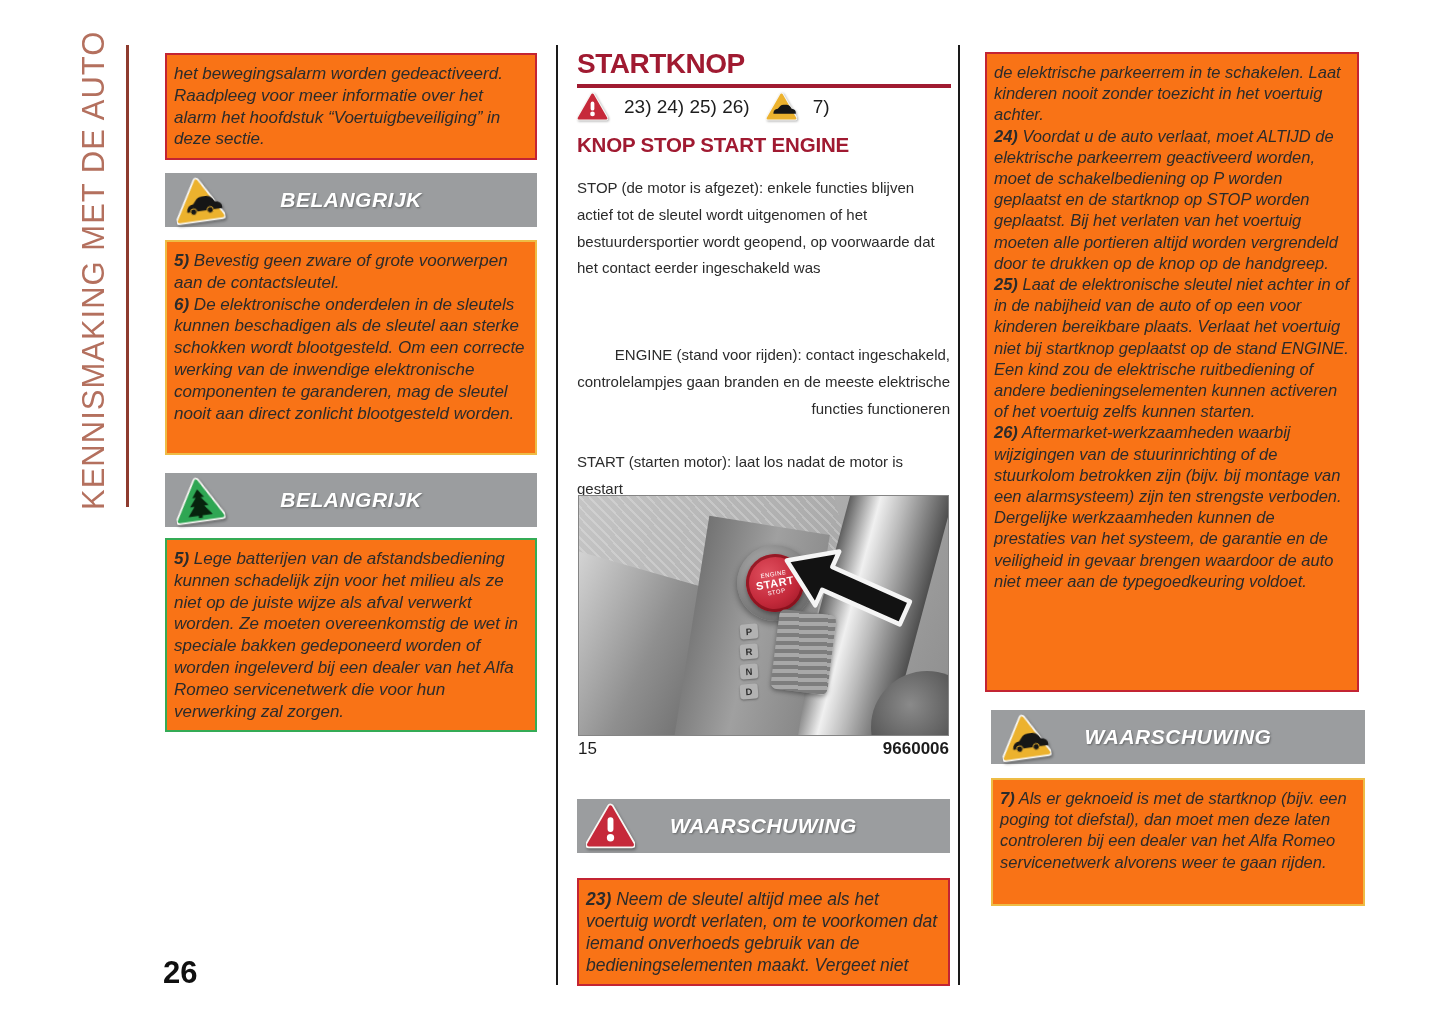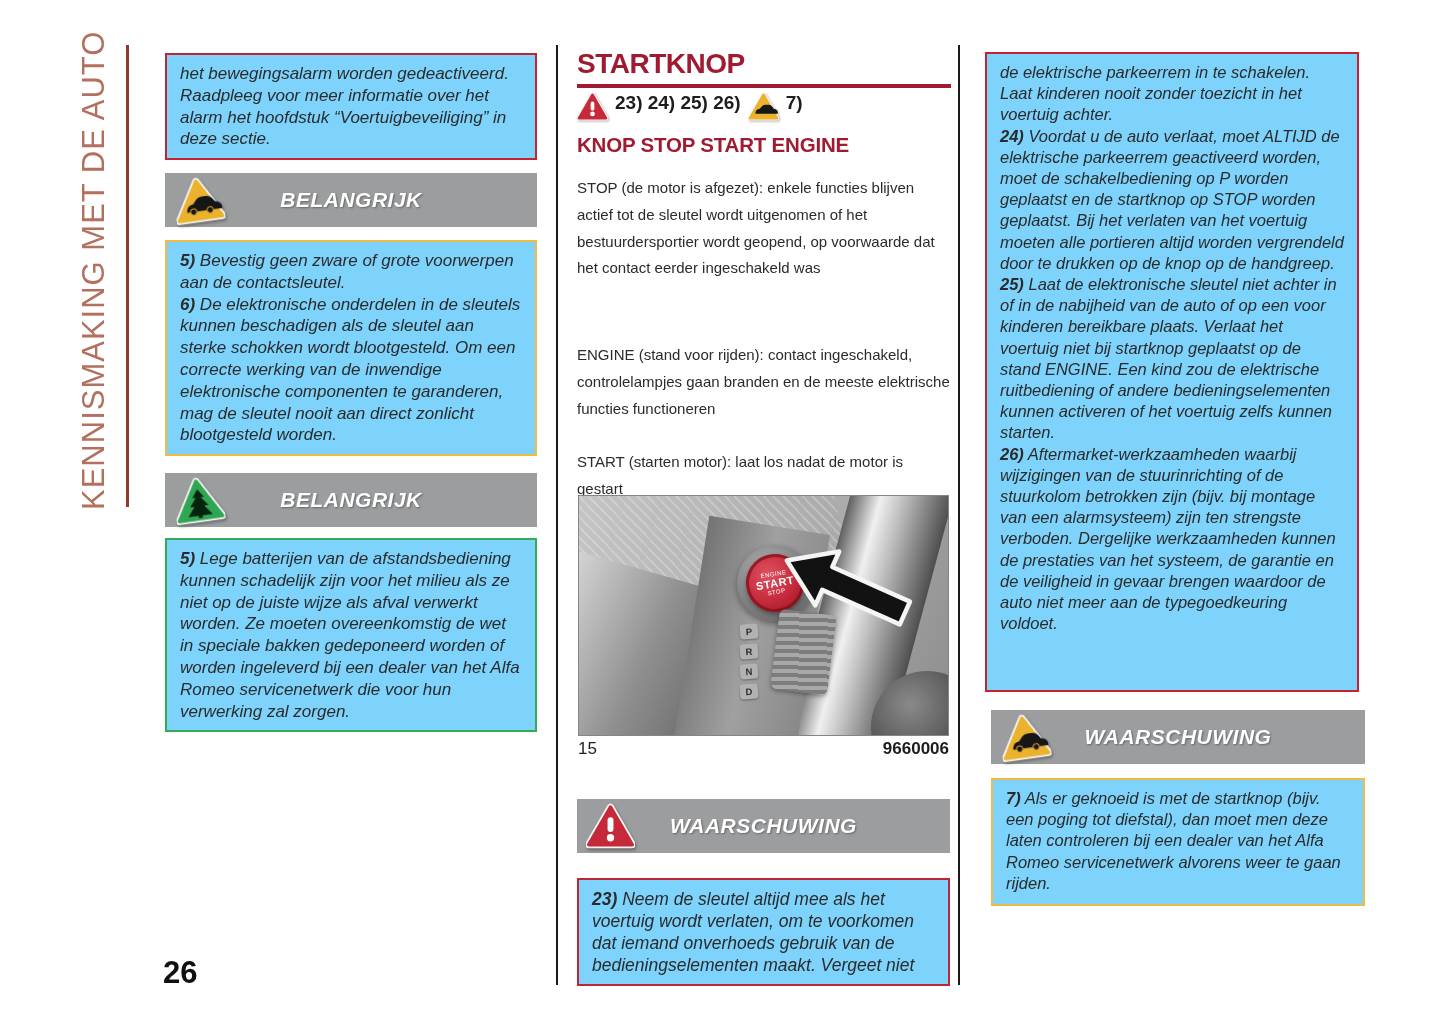--- a/index.html
+++ b/index.html
@@ -7,21 +7,21 @@
   .page{position:absolute;left:0;top:0;width:1445px;height:1018px;background:#fff;}
 
   
   .sidebar-title{position:absolute;left:76px;top:44px;height:466px;writing-mode:vertical-rl;transform:rotate(180deg);font-size:31px;letter-spacing:1px;color:#b4705e;white-space:nowrap;}
   .sidebar-line{position:absolute;left:126px;top:45px;width:3px;height:462px;background:#8e3b2f;}
   .pagenum{position:absolute;left:163px;top:955px;font-size:31px;font-weight:bold;color:#101010;}
   .col-sep{position:absolute;top:45px;width:2px;height:940px;background:#1a1a1a;}
   .sep1{left:556px;} .sep2{left:958px;}
 
   
-  .box{position:absolute;box-sizing:border-box;border:2.5px solid;background:#7dd3fc;padding:8px 13px;font-style:italic;}
+  .box{position:absolute;box-sizing:border-box;border:2.5px solid;background:#f97316;padding:8px 7px;font-style:italic;}
   .box p{margin:0;}
   .box.red{border-color:#c32433;}
   .box.yellow{border-color:#eebc45;}
   .box.green{border-color:#34ab55;}
   .num{font-weight:bold;}
   .c1-box{width:372px;font-size:17px;line-height:21.8px;}
   .c2-box{width:373px;font-size:17.5px;line-height:22px;}
   .c3-box{width:374px;font-size:16.5px;line-height:21.2px;}
 
   
@@ -30,21 +30,21 @@
   .bar .tri{position:absolute;left:9px;top:4px;width:49px;height:46px;}
 
   
   .tri{filter:drop-shadow(1px 2px 1.5px rgba(0,0,0,.35));}
   .tri.lean{transform:rotate(-8deg);}
   .tri-sm{width:31px;height:29px;filter:drop-shadow(1px 1px 1px rgba(0,0,0,.3));}
 
   
   .h1{position:absolute;left:577px;top:48px;color:#a01a31;font-weight:bold;font-size:28px;letter-spacing:-.5px;}
   .rule{position:absolute;left:577px;top:84px;width:374px;height:3.5px;background:#a01a31;}
-  .icon-row{position:absolute;left:577px;top:92px;width:373px;display:flex;align-items:flex-start;gap:7px;font-weight:bold;font-size:19px;color:#1d1d1d;}
+  .icon-row{position:absolute;left:577px;top:92px;width:373px;display:flex;align-items:center;gap:16px;font-weight:normal;font-size:19px;color:#1d1d1d;}
   .h2{position:absolute;left:577px;top:133px;color:#a01a31;font-weight:bold;font-size:20.5px;letter-spacing:-.2px;}
   .body-p{position:absolute;left:577px;width:373px;font-size:15px;line-height:26.8px;}
 
   
   .fig{position:absolute;left:578px;top:495px;width:371px;height:241px;overflow:hidden;border:1px solid #858585;box-sizing:border-box;background:linear-gradient(115deg,#9a9a9a,#b3b3b3 45%,#8d8d8d);}
   .fx{position:absolute;}
   .fx-topleft{left:-25px;top:-45px;width:285px;height:165px;border-radius:26px;transform:rotate(-14deg);background:repeating-linear-gradient(60deg,rgba(255,255,255,.22) 0 2px,rgba(0,0,0,0) 2px 7px),linear-gradient(120deg,#c9c9c9,#a7a7a7);}
   .fx-pillar{left:238px;top:-35px;width:100px;height:330px;transform:rotate(15deg);background:linear-gradient(90deg,#5f5f5f,#f0f0f0 30%,#b9b9b9 55%,#4e4e4e);}
   .fx-leftsilver{left:-42px;top:70px;width:152px;height:235px;transform:rotate(16deg);background:linear-gradient(100deg,#d8d8d8,#8f8f8f 60%,#6e6e6e);}
   .fx-console{left:112px;top:28px;width:122px;height:225px;transform:rotate(9deg);background:linear-gradient(95deg,#737373,#a0a0a0 50%,#888888);}
@@ -120,21 +120,21 @@
       <polygon points="50,8 94,84 6,84" fill="none" stroke="#f7f6f3" stroke-width="15" stroke-linejoin="round"></polygon>
       <polygon points="50,8 94,84 6,84" fill="#ecb22e" stroke="#ecb22e" stroke-width="8" stroke-linejoin="round"></polygon>
       <path d="M24 66 q1 -11 14 -13 l8 -9 q4 -4 11 -4 h10 q7 0 11 6 l5 7 q13 2 13 12 v4 h-72 z" fill="#161616"></path>
     </svg>
     <span>7)</span>
   </div>
 
   <div class="h2">KNOP STOP START ENGINE</div>
 
   <p class="body-p" style="top:160px;">STOP (de motor is afgezet): enkele functies blijven actief tot de sleutel wordt uitgenomen of het bestuurdersportier wordt geopend, op voorwaarde dat het contact eerder ingeschakeld was</p>
-  <p class="body-p" style="top:327px;">ENGINE (stand voor rijden): contact ingeschakeld, controlelampjes gaan branden en de meeste elektrische functies functioneren</p>
+  <p class="body-p" style="top:327px;text-align:right;">ENGINE (stand voor rijden): contact ingeschakeld, controlelampjes gaan branden en de meeste elektrische functies functioneren</p>
   <p class="body-p" style="top:434px;">START (starten motor): laat los nadat de motor is gestart</p>
 
   <div class="fig">
     <div class="fx fx-topleft"></div>
     <div class="fx fx-pillar"></div>
     <div class="fx fx-leftsilver"></div>
     <div class="fx fx-console"></div>
     <div class="fx fx-knob"></div>
     <div class="btn-housing"></div>
     <div class="startbtn">

